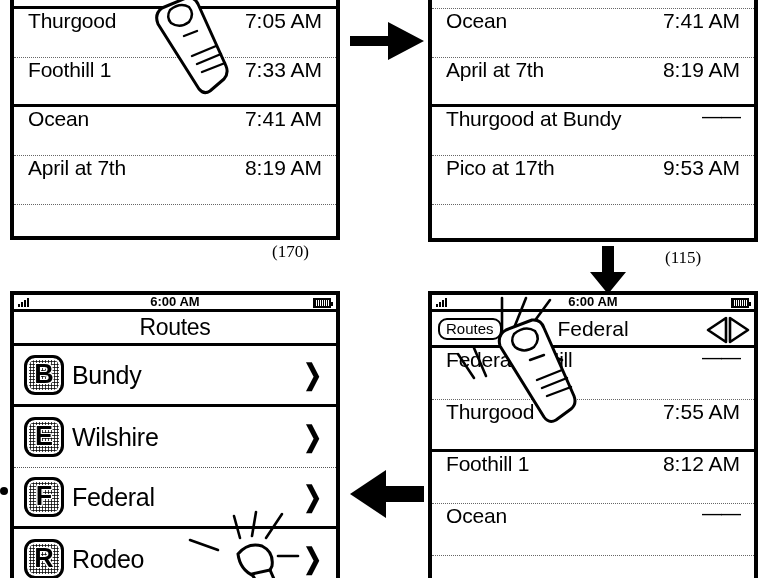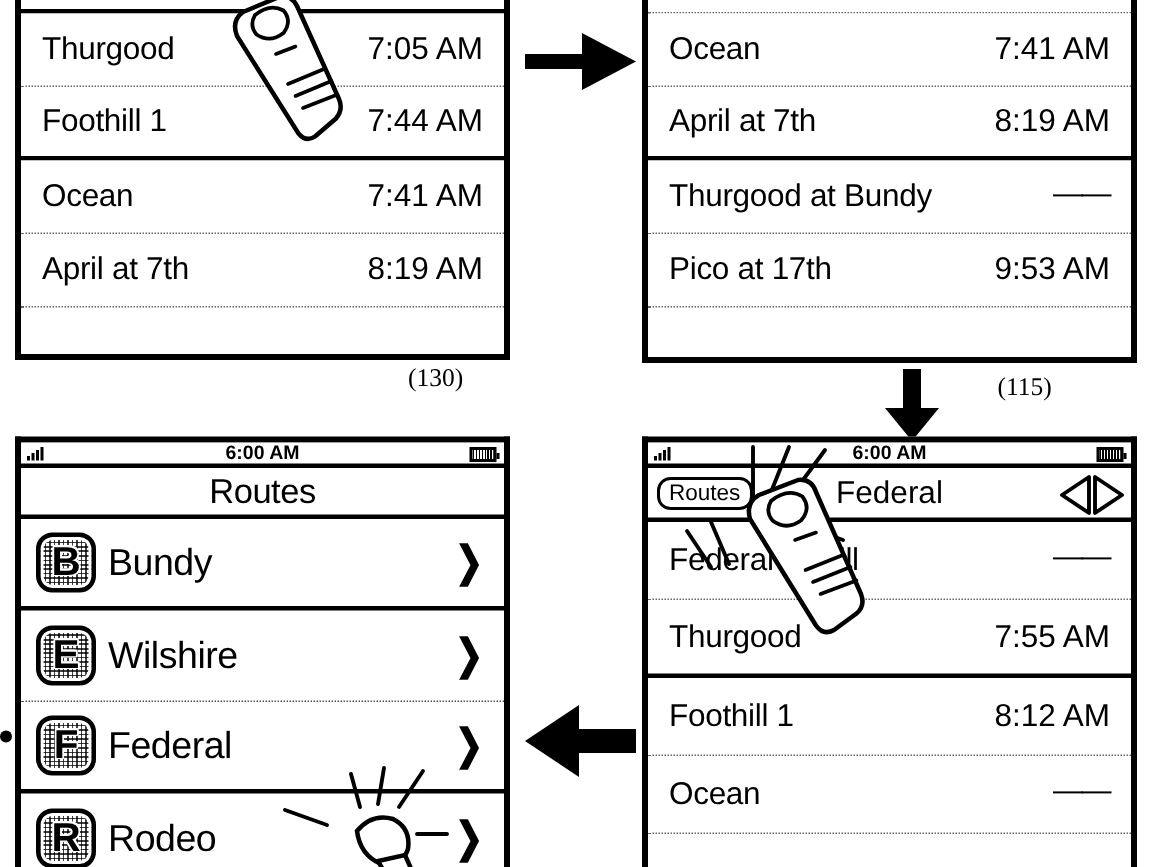--- a/index.html
+++ b/index.html
@@ -111,21 +111,21 @@
   .tri-hollow {
     position: relative;
     width: 20px; height: 26px;
   }
   .tri-hollow svg { display:block; }
 
   
   .rows { display: block; }
   .row {
     height: 49px;
-    display: flex; align-items: center;
+    display: flex; align-items: flex-start;
     padding: 0 14px;
     border-bottom: 1px dotted #555;
     background: #fff;
   }
   .row.solid { border-bottom: 3px solid #000; }
   .row.thin  { border-bottom: 1px dotted #666; }
   .row .stop {
     font-size: 21px; color: #000;
     letter-spacing: -0.2px;
     white-space: nowrap;
@@ -211,21 +211,21 @@
       <div class="row solid">
         
         
       </div>
       <div class="row thin">
         <span class="stop">Thurgood</span>
         <span class="time">7:05 AM</span>
       </div>
       <div class="row solid">
         <span class="stop">Foothill 1</span>
-        <span class="time">7:44 AM</span>
+        <span class="time">7:33 AM</span>
       </div>
       <div class="row thin">
         <span class="stop">Ocean</span>
         <span class="time">7:41 AM</span>
       </div>
       <div class="row thin">
         <span class="stop">April at 7th</span>
         <span class="time">8:19 AM</span>
       </div>
     </div>
@@ -235,21 +235,21 @@
     <svg width="110" height="110" viewBox="0 0 110 110">
       <path d="M 22 14 L 46 4 Q 54 2 58 10 L 86 72 Q 89 79 84 85 L 70 97 Q 64 101 59 95 L 18 30 Q 14 20 22 14 Z" fill="#ffffff" stroke="#000000" stroke-width="3" stroke-linejoin="round"></path>
       <path d="M 30 16 Q 40 8 49 13 Q 55 20 49 28 Q 40 35 31 29 Q 26 23 30 16 Z" fill="#ffffff" stroke="#000000" stroke-width="2.5"></path>
       <line x1="44" y1="42" x2="57" y2="37" stroke="#000" stroke-width="2.4" stroke-linecap="round"></line>
       <line x1="52" y1="62" x2="76" y2="52" stroke="#000" stroke-width="2.4" stroke-linecap="round"></line>
       <line x1="57" y1="70" x2="81" y2="60" stroke="#000" stroke-width="2.4" stroke-linecap="round"></line>
       <line x1="62" y1="78" x2="85" y2="69" stroke="#000" stroke-width="2.4" stroke-linecap="round"></line>
     </svg>
   </div>
 
-  <div class="refnum" style="left:272px; top:242px;">(130)</div>
+  <div class="refnum" style="left:272px; top:242px;">(170)</div>
 
   <div class="flowarrow" style="left:348px; top:18px;">
     <svg width="80" height="46" viewBox="0 0 80 46">
       <path d="M 2 18 L 40 18 L 40 4 L 76 23 L 40 42 L 40 28 L 2 28 Z" fill="#000000"></path>
     </svg>
   </div>
 
   <div class="phone clipped-top" style="left:428px; top:-40px; width:330px; height:282px;">
     <div class="rows">
       <div class="row thin">

